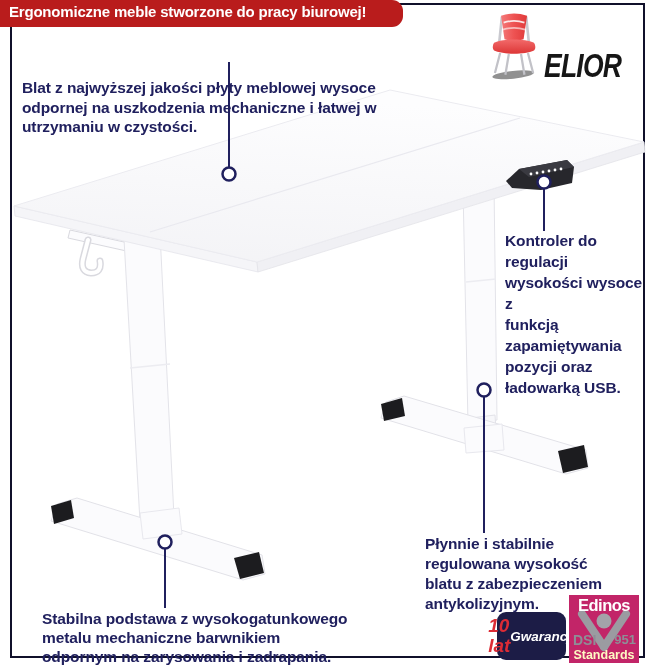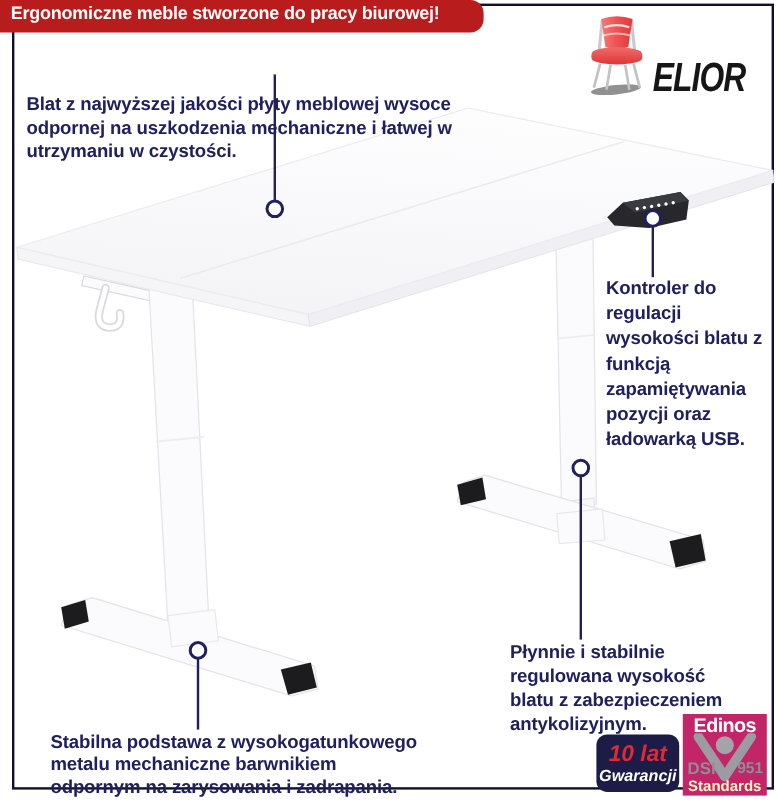--- a/index.html
+++ b/index.html
@@ -24,21 +24,21 @@
            white-space:pre-line;z-index:4;letter-spacing:-0.1px;}
   .co-top{left:22px;top:38px;width:435px;line-height:19.5px;margin-top:40px;}
   .co-controller{left:505px;top:230px;width:140px;line-height:21px;}
   .co-height{left:425px;top:534px;width:230px;line-height:20px;}
   .co-base{left:42px;top:609px;width:405px;line-height:19px;}
 
   svg.desk{position:absolute;left:0;top:0;z-index:2;}
 
   .badge-warranty{position:absolute;left:497px;top:612px;width:69px;height:48px;
                   background:#1c1c46;border-radius:9px;z-index:7;display:flex;
-                  flex-direction:column;align-items:center;justify-content:center;}
+                  flex-direction:row;align-items:center;justify-content:center;}
   .bw-top{color:#dc2b35;font-size:19px;font-weight:bold;font-style:italic;line-height:20px;}
   .bw-bottom{color:#ffffff;font-size:13.5px;font-weight:bold;font-style:italic;line-height:15px;}
 
   .badge-edinos{position:absolute;left:569px;top:595px;width:70px;height:68px;
                 background:#c22568;z-index:7;text-align:center;}
   .be-brand{color:#fff;font-size:16.5px;font-weight:bold;letter-spacing:-0.5px;
             line-height:18px;margin-top:1px;position:relative;z-index:2;}
   .be-v{position:absolute;left:8px;top:16px;z-index:1;}
   .be-dsi{position:absolute;left:4px;top:37px;color:#8e8e96;font-size:14px;font-weight:bold;z-index:2;}
   .be-804{position:absolute;right:3px;top:37px;color:#8e8e96;font-size:13px;font-weight:bold;z-index:2;}
@@ -148,21 +148,21 @@
       <circle cx="484" cy="390" r="6.5"></circle>
       <circle cx="165" cy="542" r="6.5"></circle>
     </g>
   </svg>
 
   <div class="callout co-top">Blat z najwyższej jakości płyty meblowej wysoce
 odpornej na uszkodzenia mechaniczne i łatwej w
 utrzymaniu w czystości.</div>
   <div class="callout co-controller">Kontroler do
 regulacji
-wysokości blatu z
+wysokości wysoce z
 funkcją
 zapamiętywania
 pozycji oraz
 ładowarką USB.</div>
   <div class="callout co-height">Płynnie i stabilnie
 regulowana wysokość
 blatu z zabezpieczeniem
 antykolizyjnym.</div>
   <div class="callout co-base">Stabilna podstawa z wysokogatunkowego
 metalu mechaniczne barwnikiem

